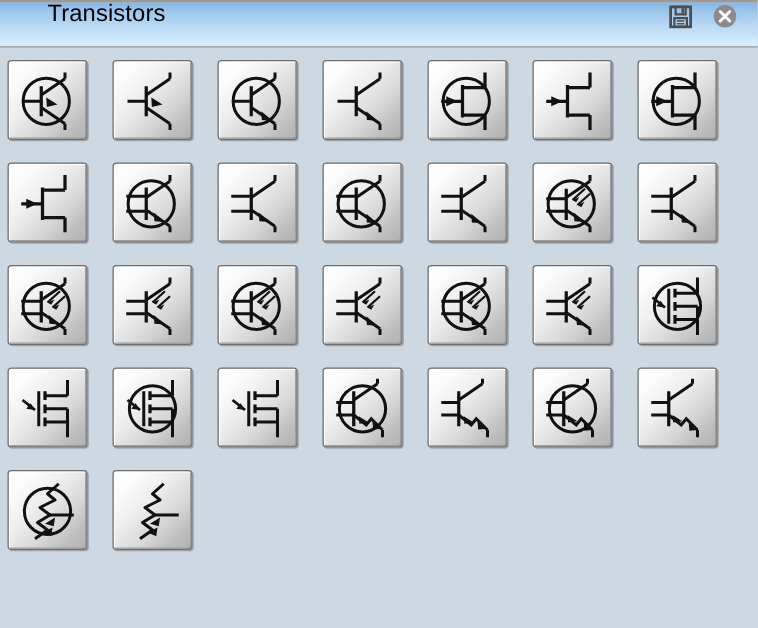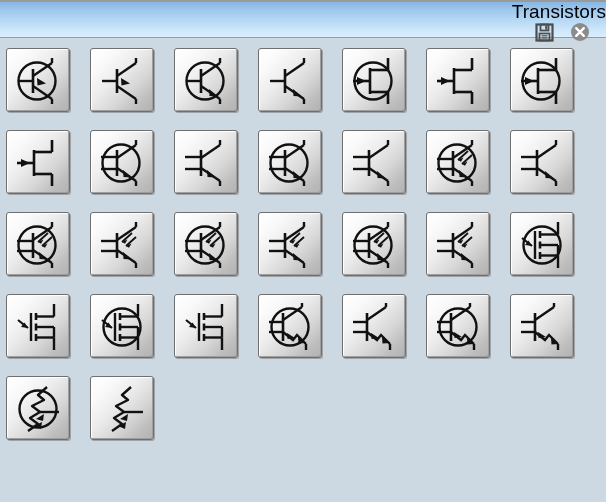--- a/index.html
+++ b/index.html
@@ -21,22 +21,21 @@
   }
   
   .titlebar {
     position: relative;
     height: 38px;
     box-sizing: border-box;
     background: linear-gradient(to bottom, #8ab9e6 0%, #8ab9e6 4%, #9cc6ec 20%, #b9daf5 55%, #d3eafb 88%, #d9eefc 100%);
     border-top: 2px solid #9a9a9a;
     border-bottom: 1px solid #9a9a9a;
     display: flex;
-    align-items: flex-end;
-    flex-direction: column;
+    align-items: flex-start;
   }
   .title-text {
     margin-left: 38px;
     font-size: 19px;
     color: #000;
     letter-spacing: 0.1px;
     line-height: 1;
     white-space: nowrap;
   }
   .title-buttons {

